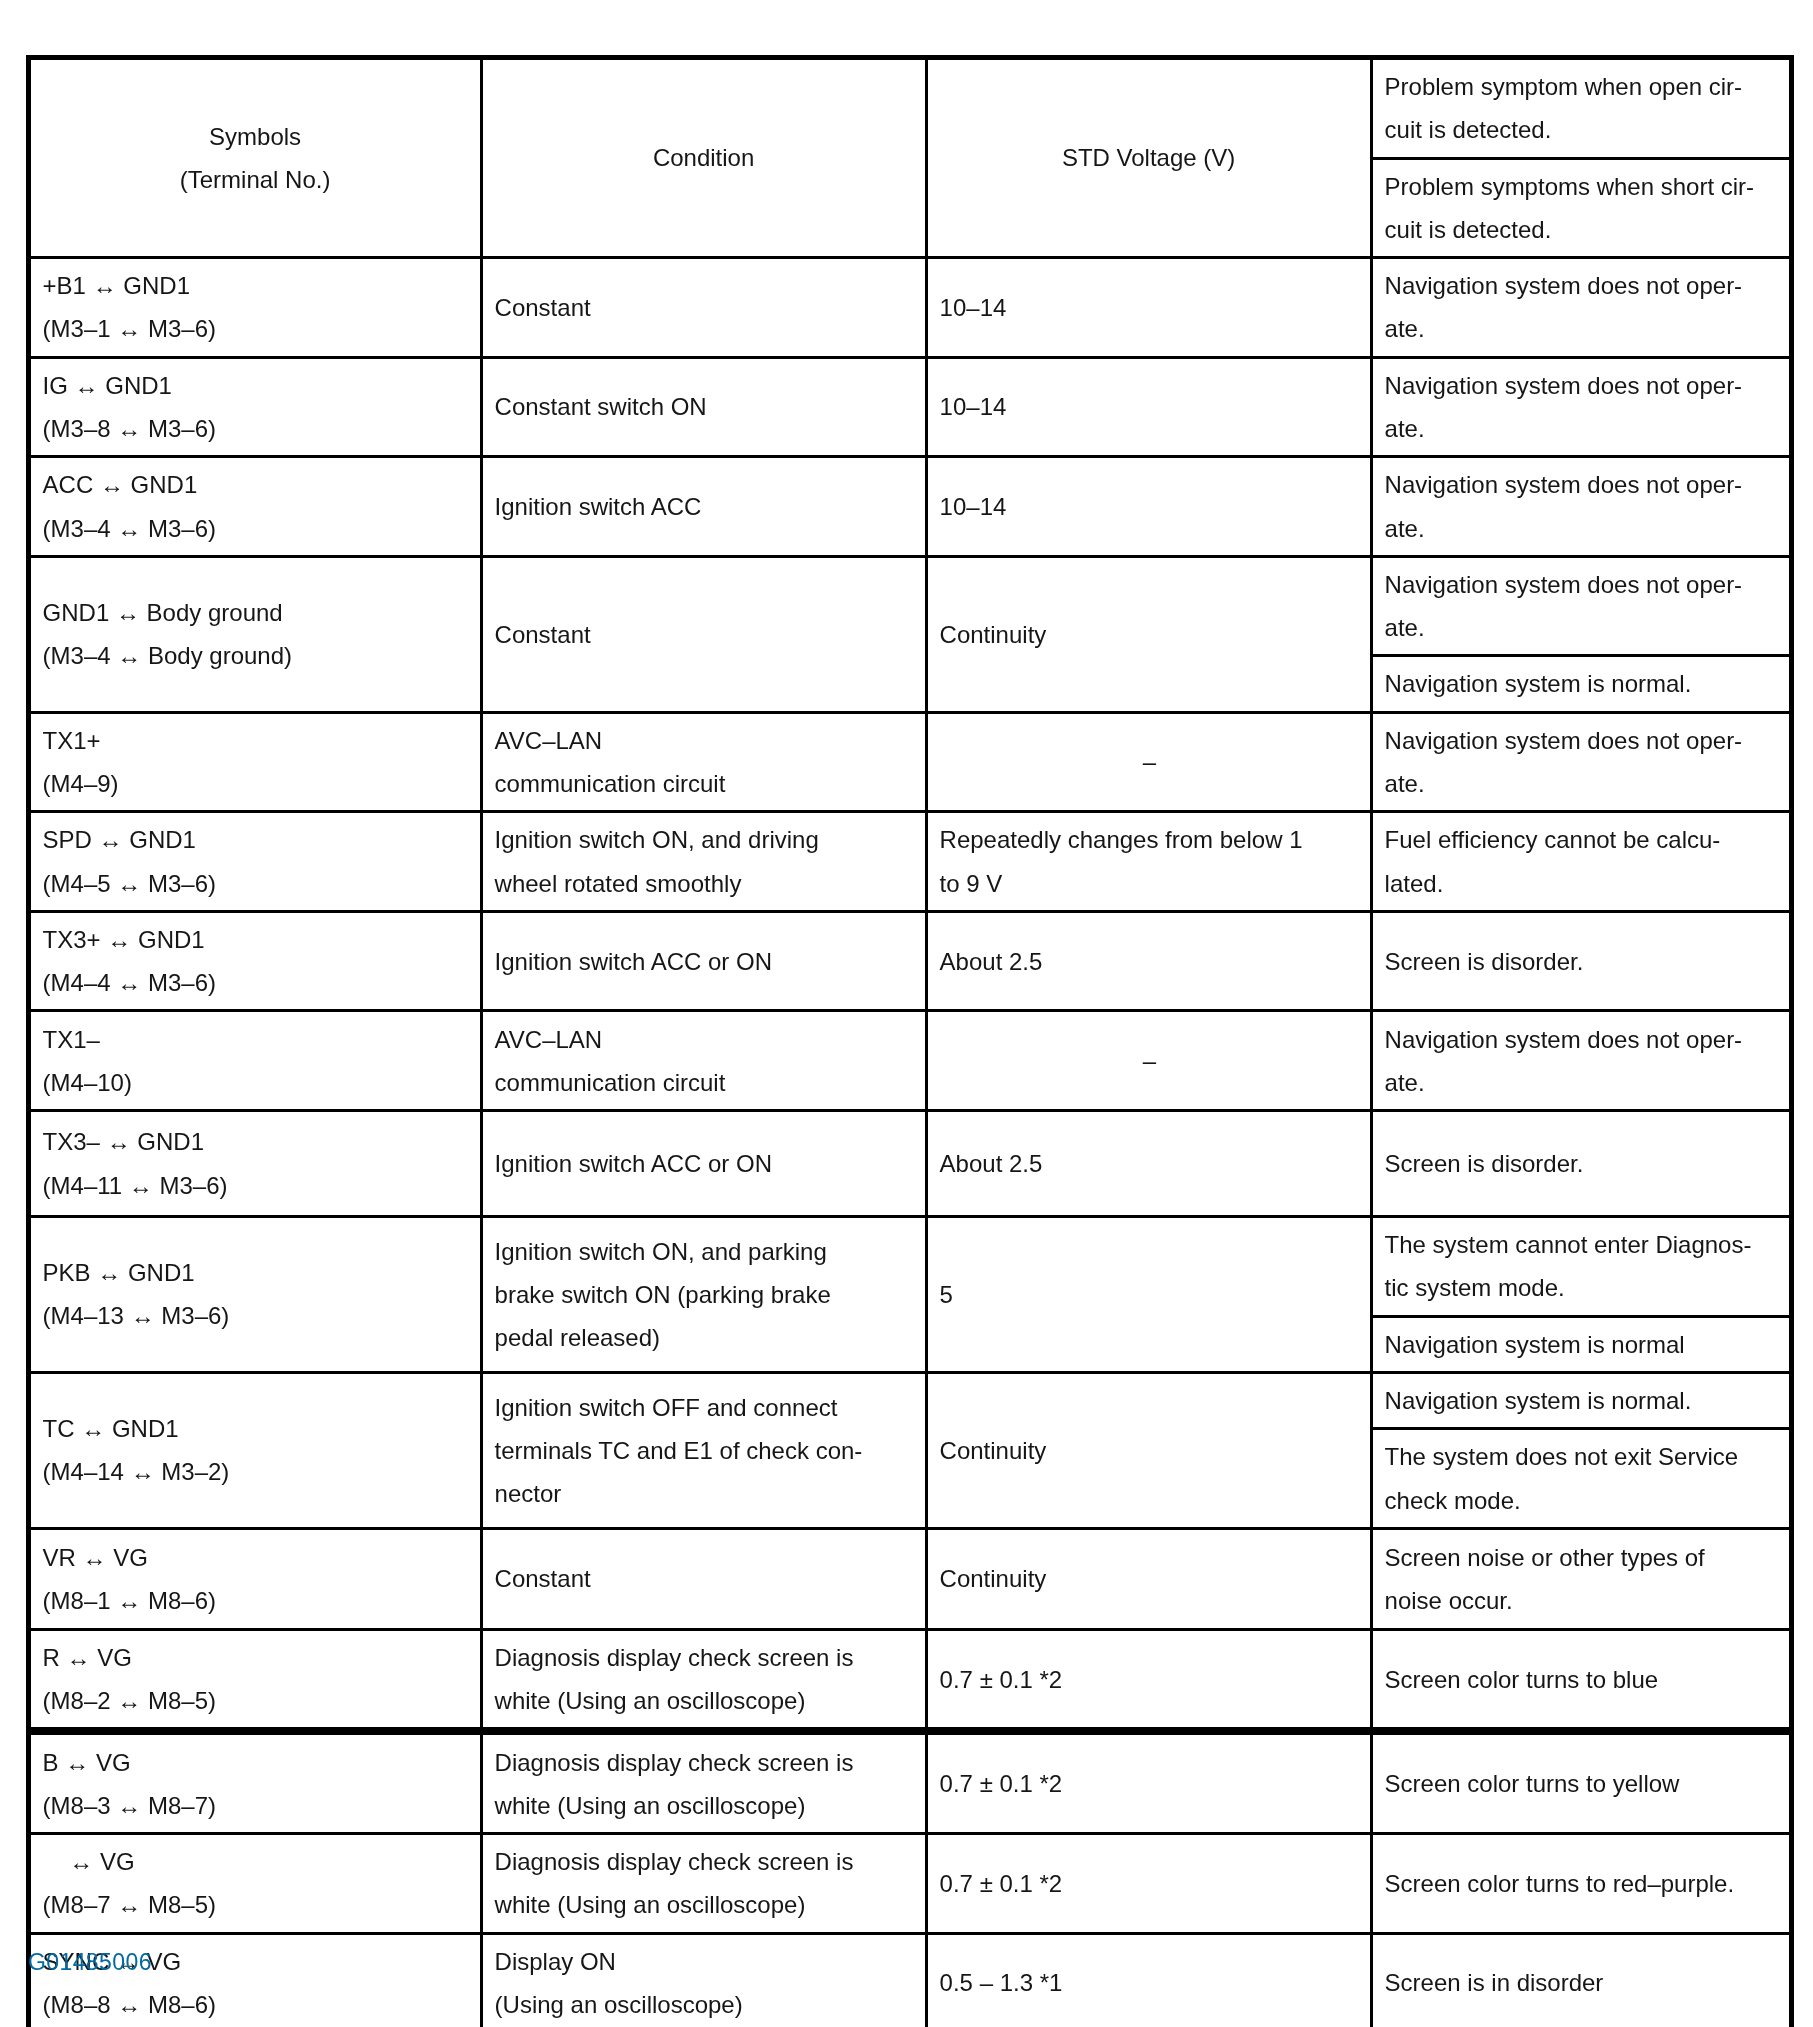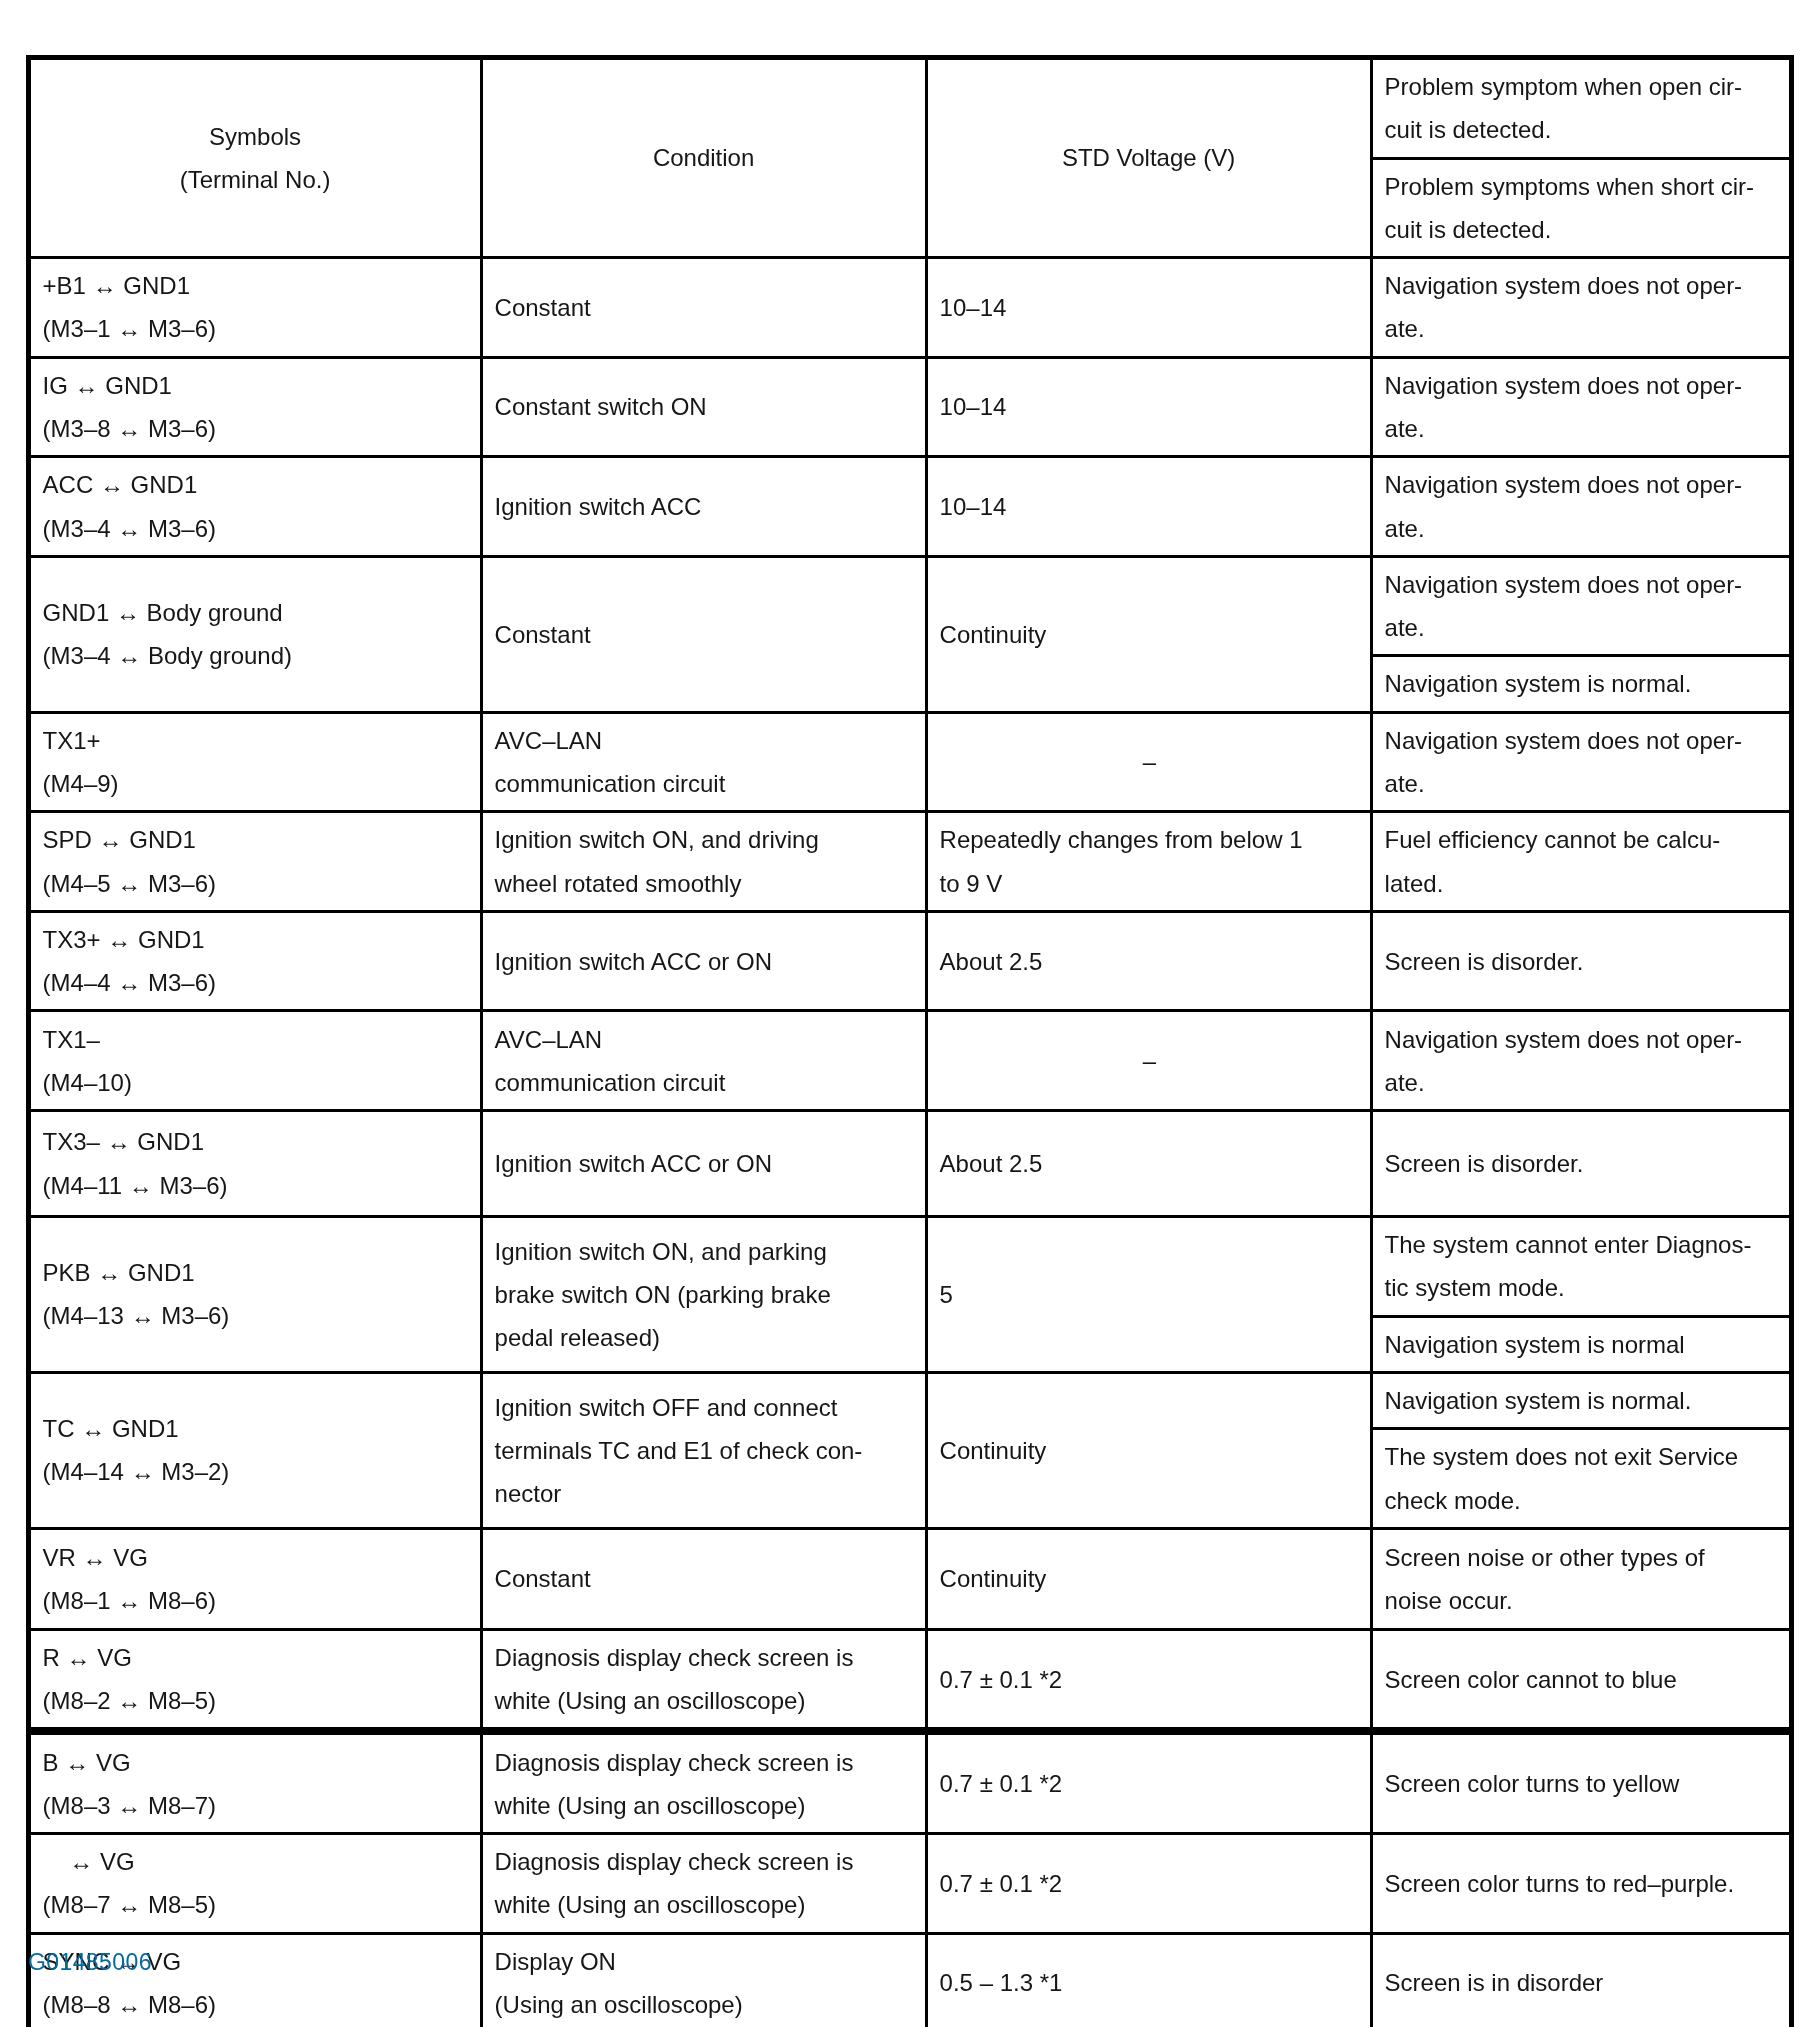--- a/index.html
+++ b/index.html
@@ -195,21 +195,21 @@
       <td>Screen noise or other types of
 noise occur.</td>
     </tr>
 
     <tr style="height:88px">
       <td>R ↔ VG
 (M8–2 ↔ M8–5)</td>
       <td>Diagnosis display check screen is
 white (Using an oscilloscope)</td>
       <td>0.7 ± 0.1 *2</td>
-      <td>Screen color cannot to blue</td>
+      <td>Screen color turns to blue</td>
     </tr>
 
     <tr class="heavy" style="height:89px">
       <td>B ↔ VG
 (M8–3 ↔ M8–7)</td>
       <td>Diagnosis display check screen is
 white (Using an oscilloscope)</td>
       <td>0.7 ± 0.1 *2</td>
       <td>Screen color turns to yellow</td>
     </tr>

